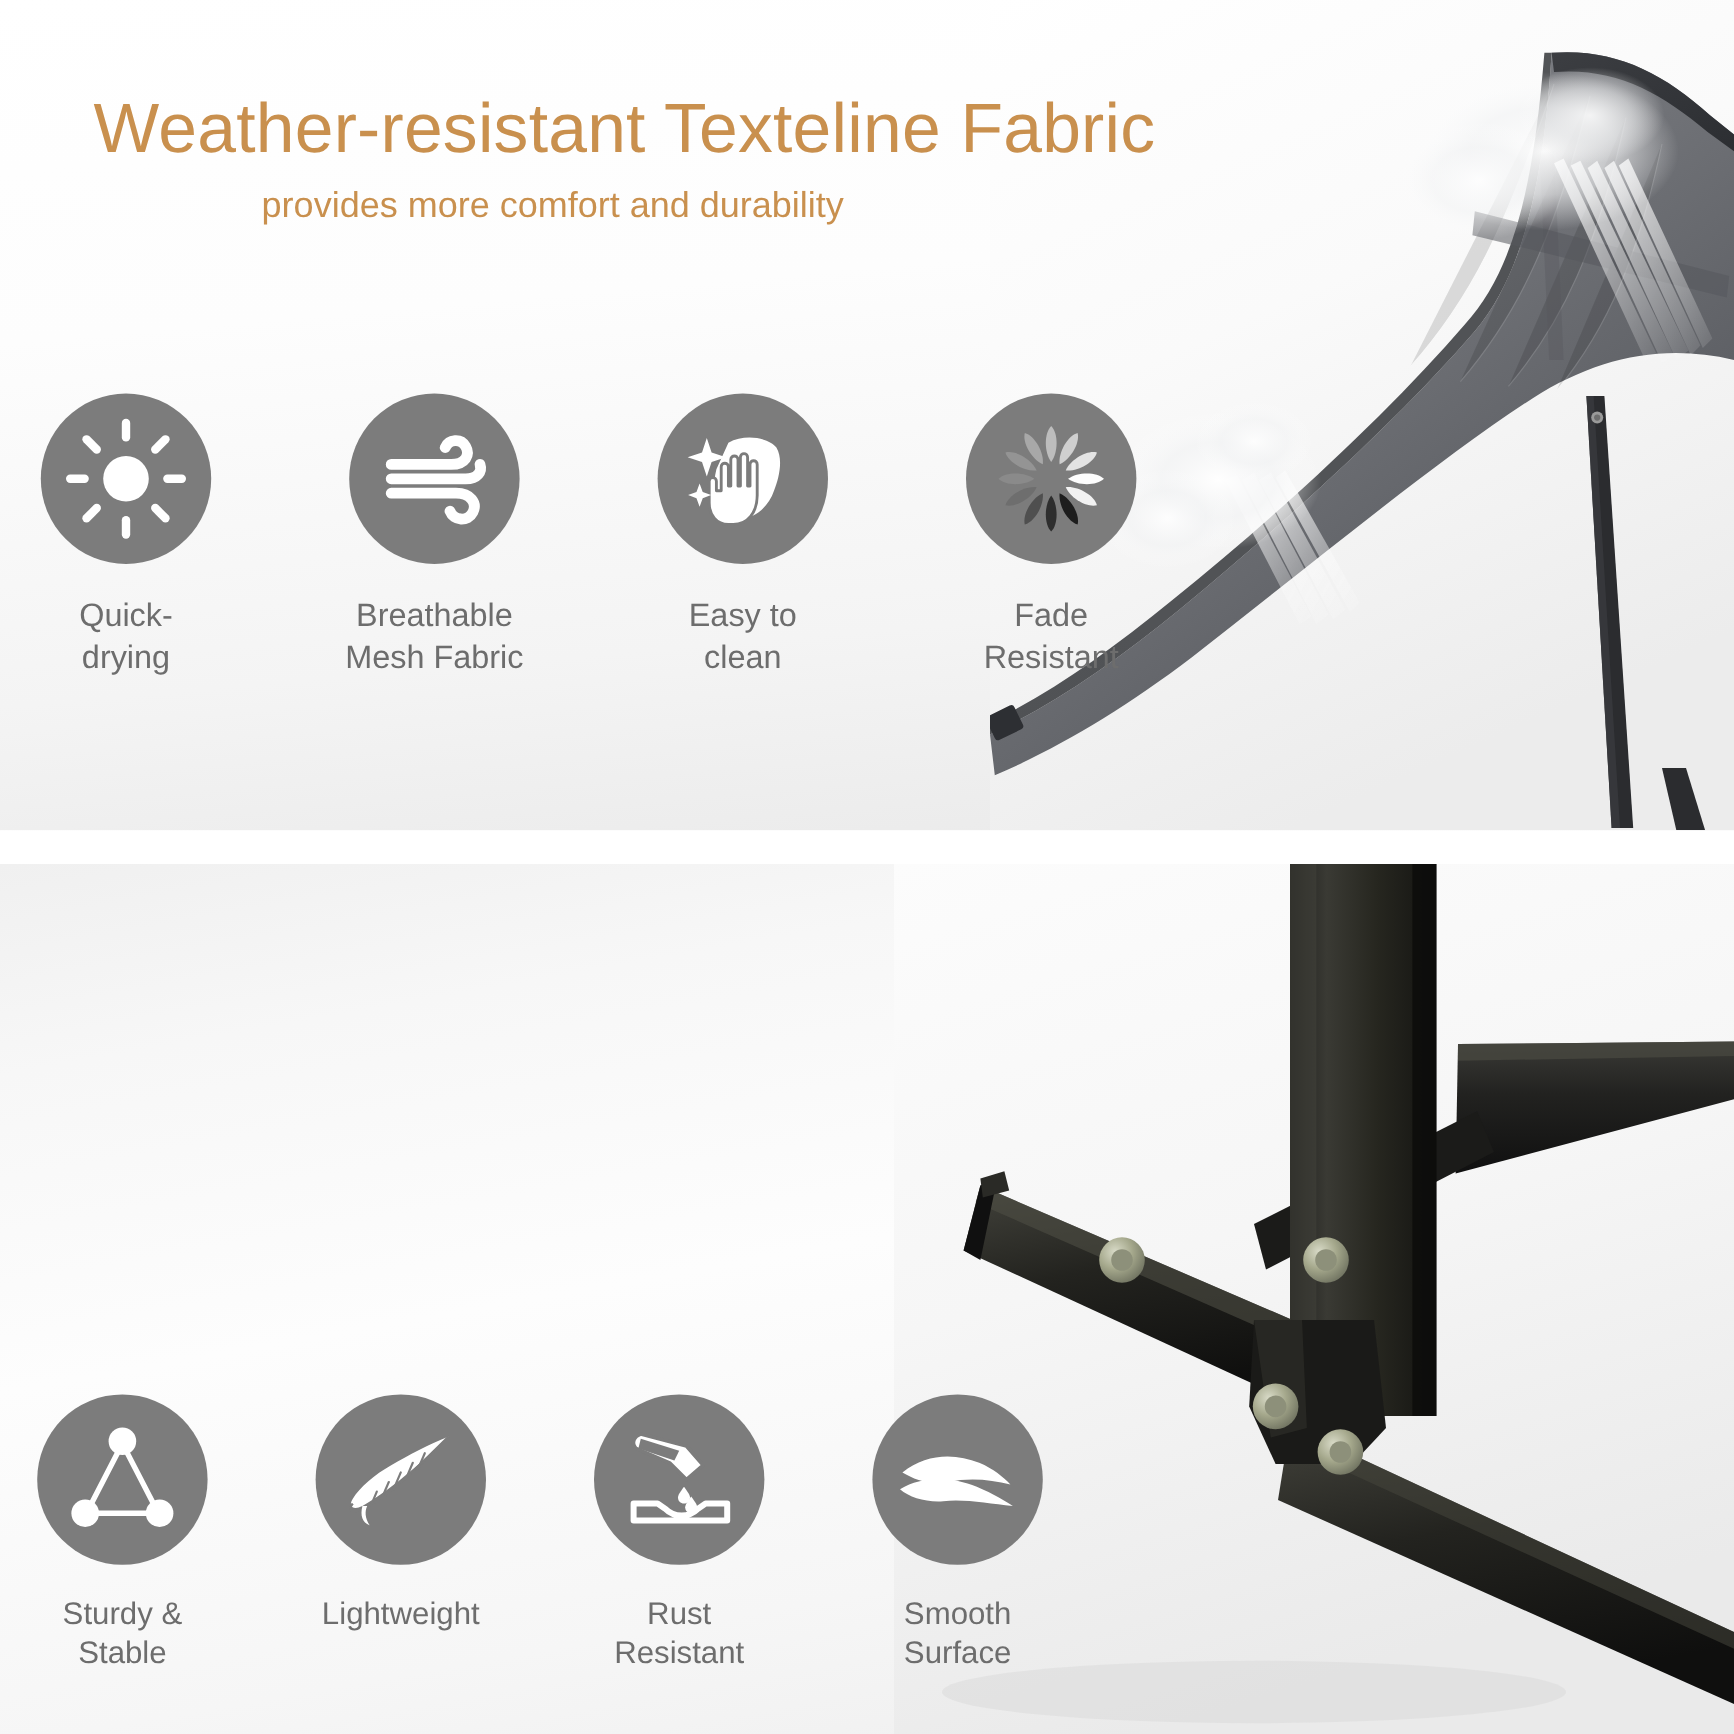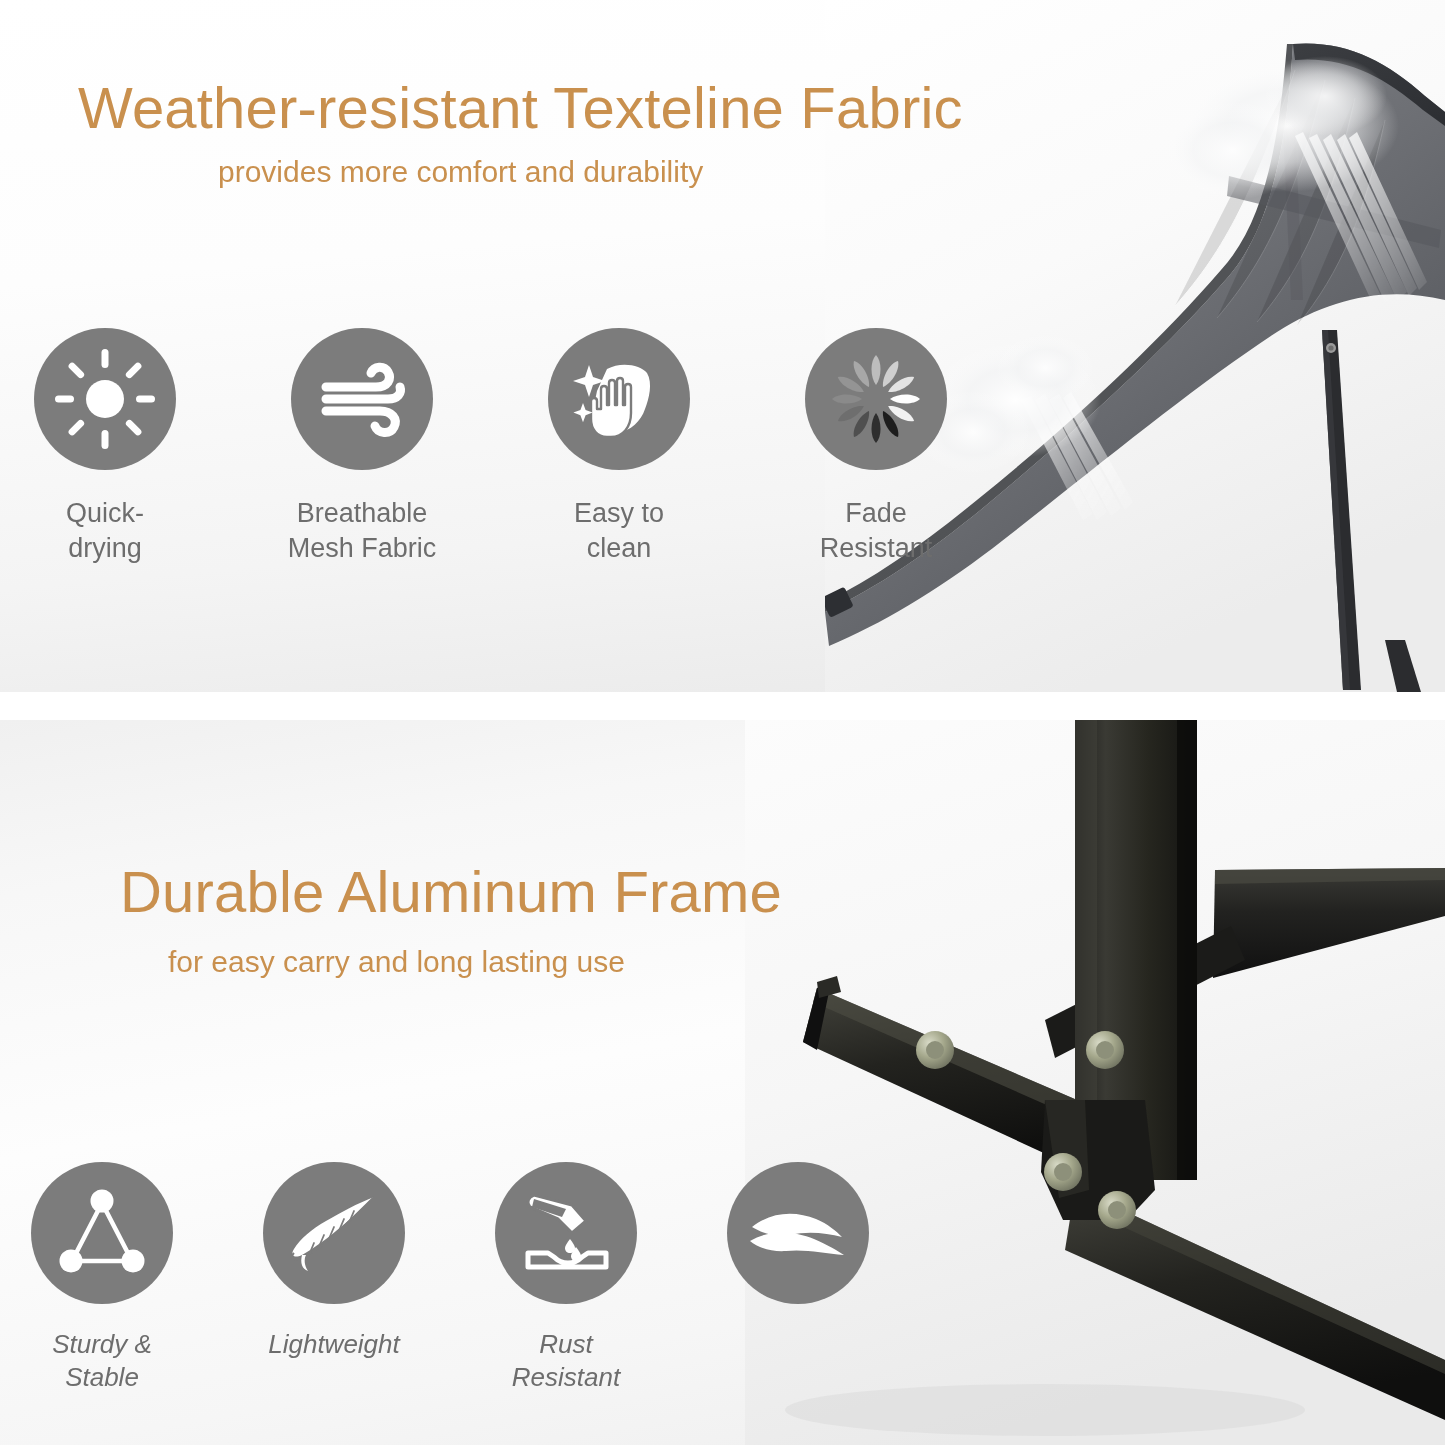--- a/index.html
+++ b/index.html
@@ -74,21 +74,21 @@
   .top-head .heading-sub { margin-top: 16px; margin-left: 140px; }
   .bottom-head .heading-sub { margin-top: 22px; margin-left: 48px; }
 
   
   .feature-row {
     position: absolute;
     display: flex;
     align-items: flex-start;
   }
   .feature-row.row-top  { left: 30px; top: 328px; gap: 107px; }
-  .feature-row.row-bot  { left: 26px; top: 1162px; gap: 80px; font-style: italic; }
+  .feature-row.row-bot  { left: 26px; top: 1162px; gap: 80px; }
 
   .feature {
     display: flex;
     flex-direction: column;
     align-items: center;
     width: 150px;
   }
   .row-bot .feature { width: 152px; }
 
   .feature-circle {
@@ -407,24 +407,20 @@
           <circle cx="318" cy="452" r="19" fill="url(#rivet)"></circle>
           <circle cx="318" cy="452" r="9" fill="#8d907a"></circle>
           <circle cx="372" cy="490" r="19" fill="url(#rivet)"></circle>
           <circle cx="372" cy="490" r="9" fill="#8d907a"></circle>
         </g>
 
         <ellipse cx="300" cy="690" rx="260" ry="26" fill="#d8d8d8" opacity="0.45"></ellipse>
       </svg>
     </div>
 
-    <div class="heading-block bottom-head" style="top:142px;left:120px">
-      <div class="heading-title">Durable Aluminum Frame</div>
-      <div class="heading-sub">for easy carry and long lasting use</div>
-    </div>
 
     <div class="feature-row row-bot" style="top:442px">
 
       <div class="feature">
         <div class="feature-circle">
           <svg width="104" height="104" viewBox="0 0 104 104">
             <g stroke="#ffffff" stroke-width="4.5" fill="none">
               <path d="M52 22 L22 80 L82 80 Z"></path>
             </g>
             <circle cx="52" cy="20" r="11.5" fill="#ffffff"></circle>
@@ -474,18 +470,19 @@
 
       <div class="feature">
         <div class="feature-circle">
           <svg width="104" height="104" viewBox="0 0 104 104">
             <path d="M6 46 C26 30 50 30 70 38 C82 43 90 50 96 56
                      C80 52 62 50 44 54 C30 57 16 52 6 46 Z" fill="#ffffff"></path>
             <path d="M4 60 C24 48 48 50 68 58 C82 64 92 70 98 74
                      C78 72 58 68 40 70 C26 71 12 67 4 60 Z" fill="#ffffff"></path>
           </svg>
         </div>
+        <div class="feature-label">Smooth Surface</div>
       </div>
 
     </div>
   </div>
 
 </div>
 
 </body></html>

